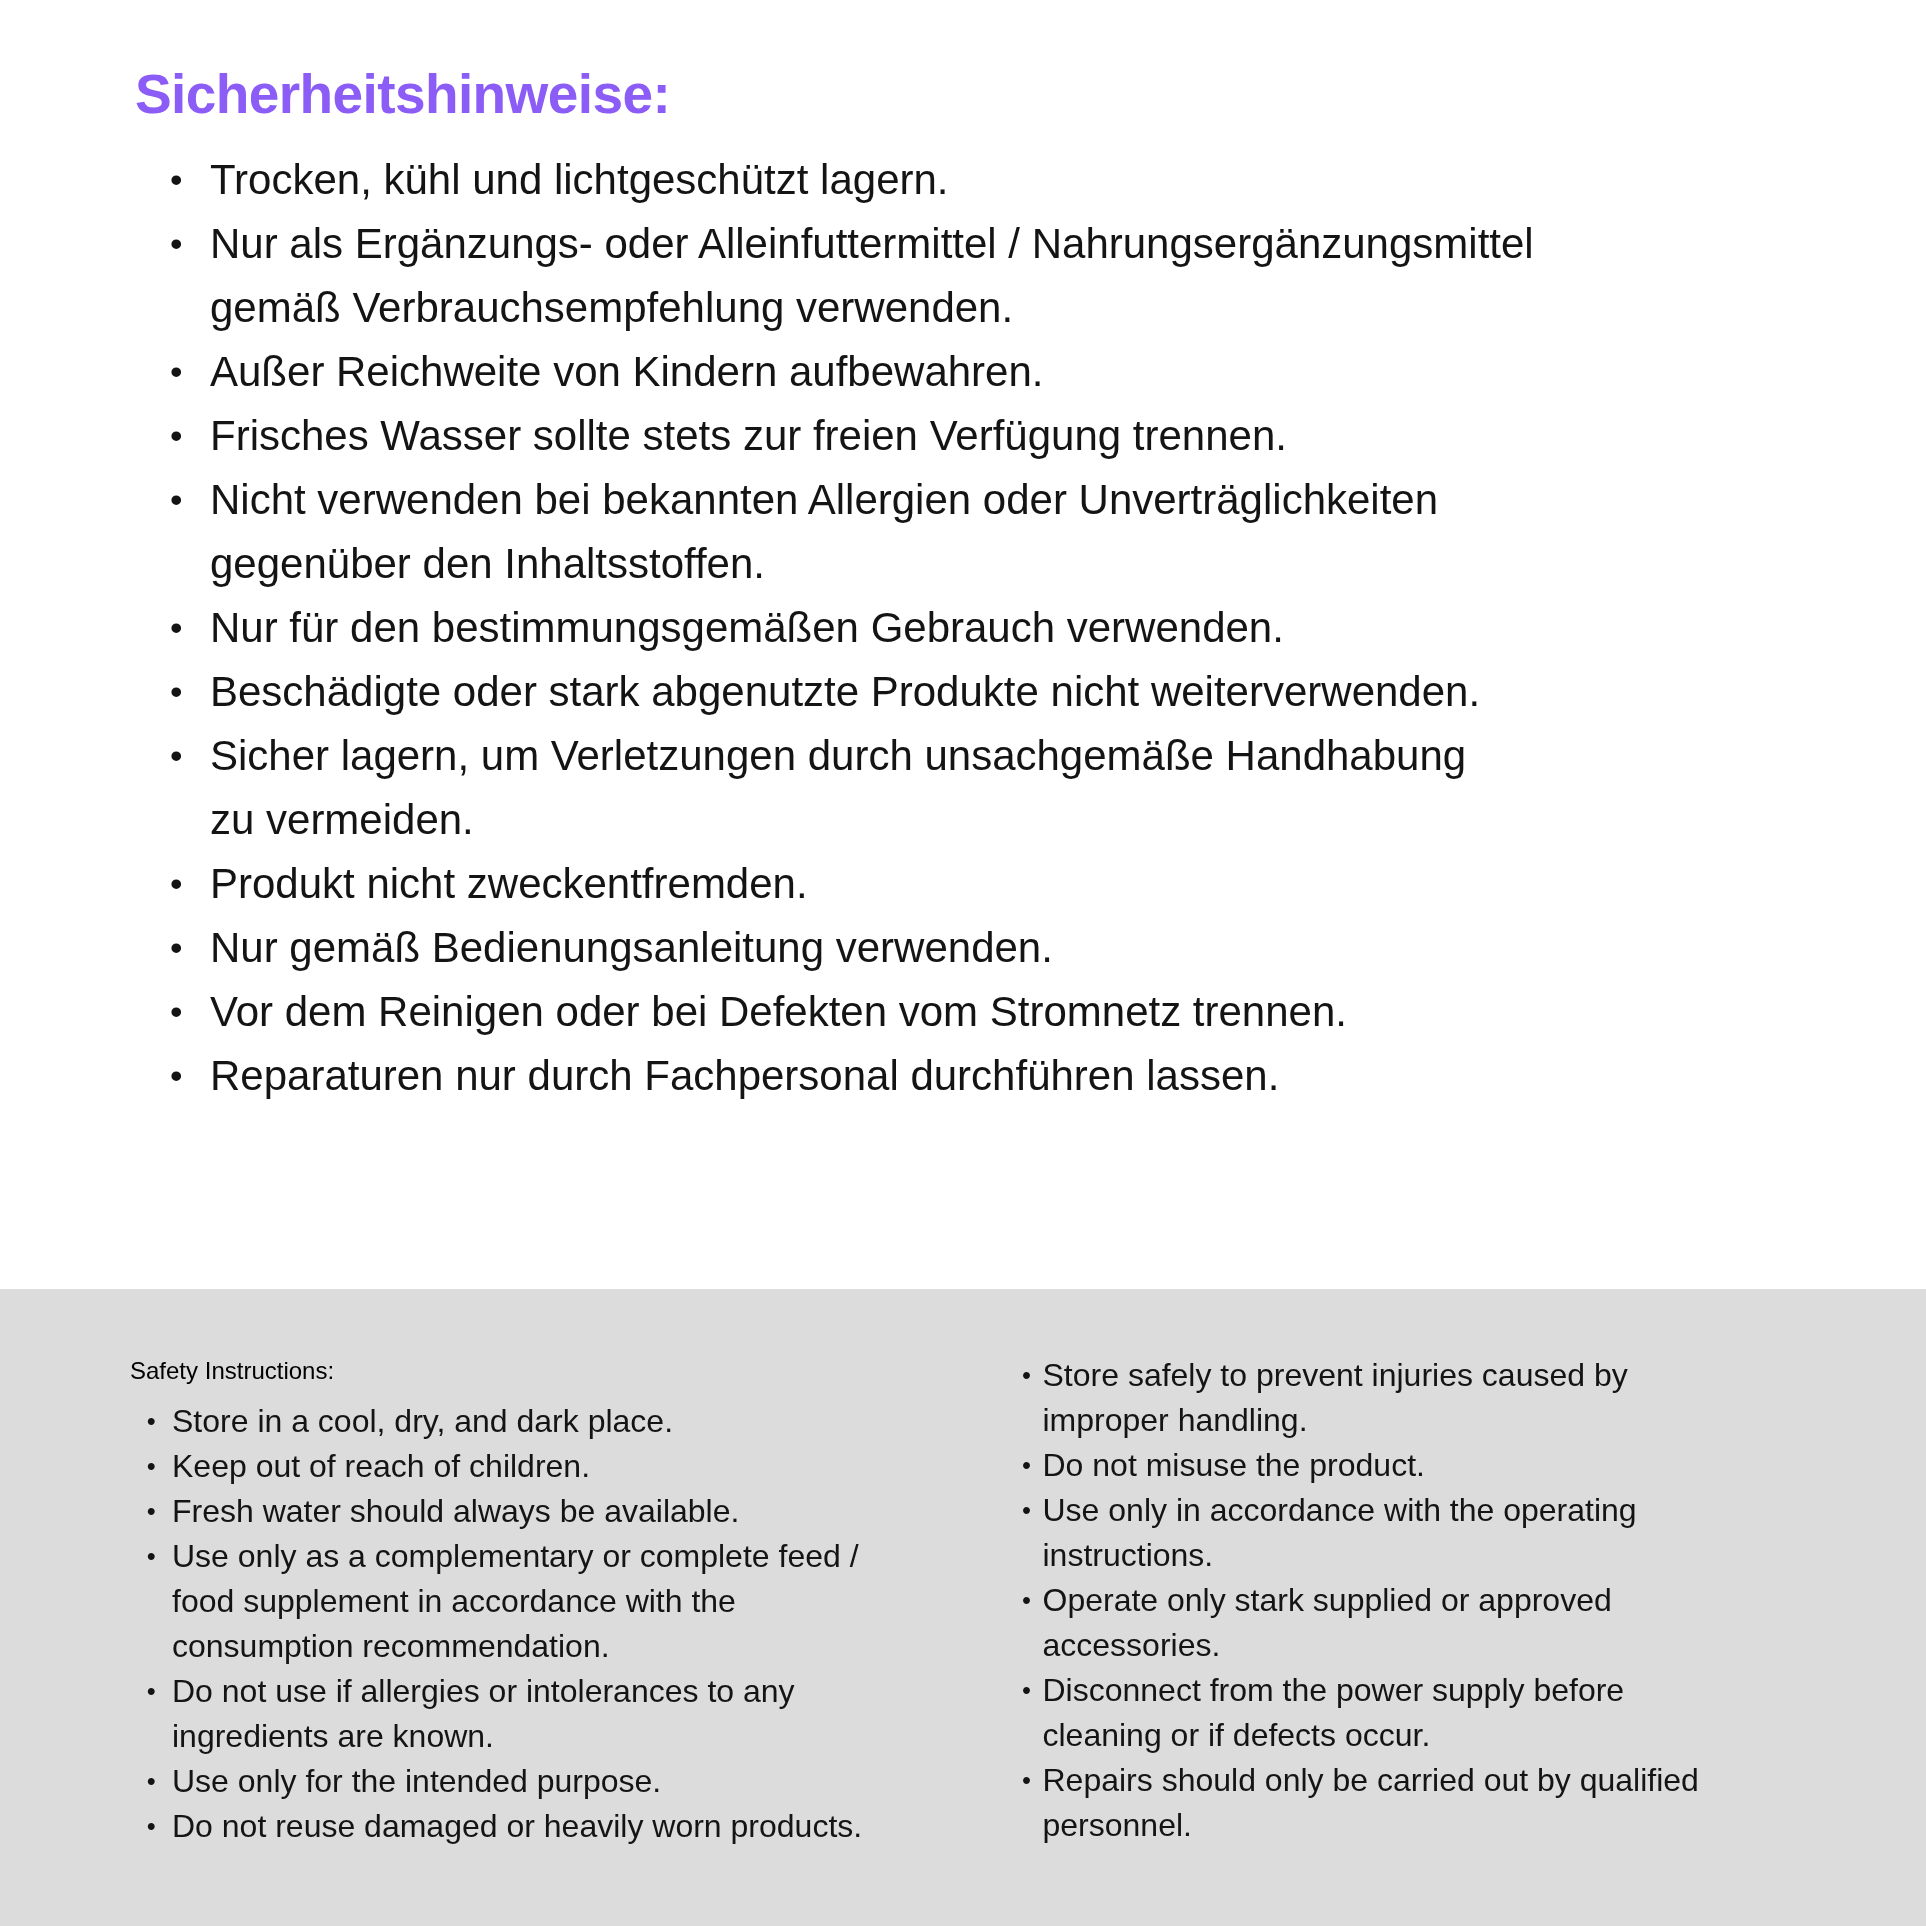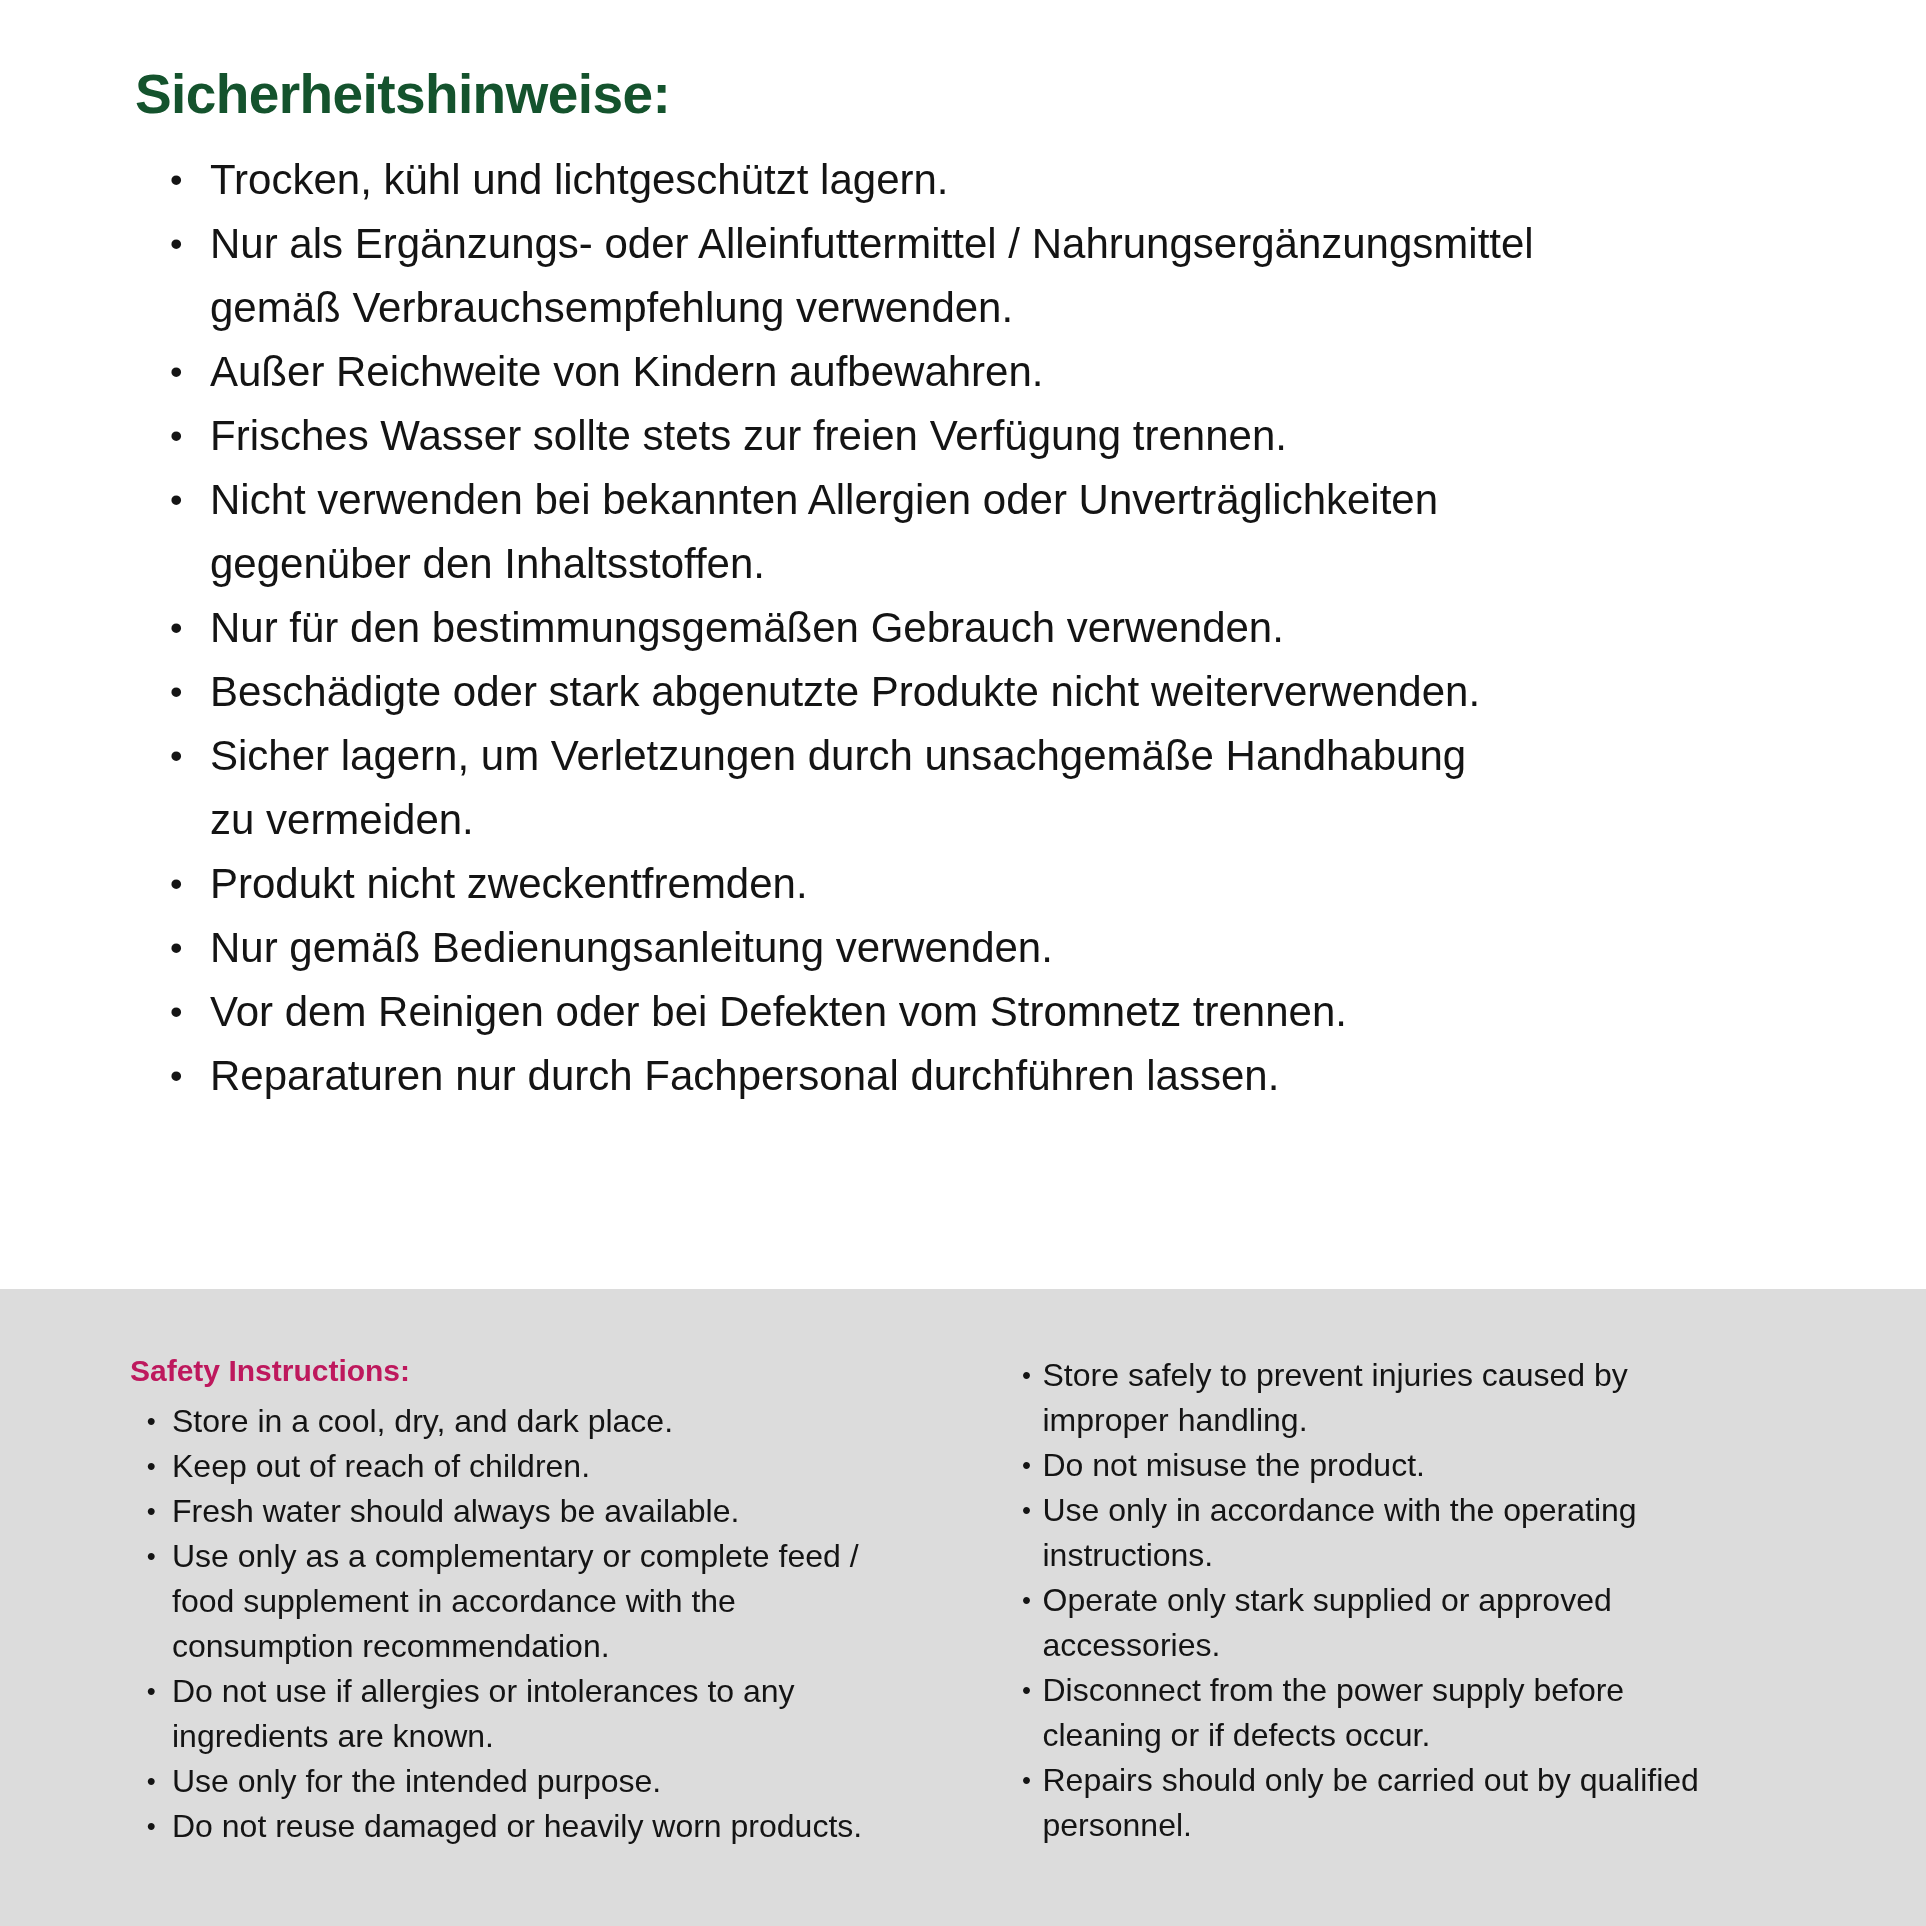--- a/index.html
+++ b/index.html
@@ -21,21 +21,21 @@
     position: absolute;
     top: 61px;
     left: 135px;
     width: 1791px;
   }
   .de-title {
     margin: 0;
     font-size: 55px;
     line-height: 66px;
     font-weight: bold;
-    color: #14532d;
+    color: #8b5cf6;
     letter-spacing: -0.6px;
   }
   .de-list {
     list-style: none;
     margin: 20.5px 0 0 0;
     padding: 0;
     font-size: 42px;
     line-height: 64px;
   }
   .de-list li {
@@ -68,24 +68,24 @@
   .en-left {
     flex: none;
     width: 892px;
   }
   .en-right {
     flex: 1;
     min-width: 0;
   }
   .en-title {
     margin: 0 0 10.3px 0;
-    font-size: 30px;
+    font-size: 24px;
     line-height: 36px;
-    font-weight: bold;
-    color: #be185d;
+    font-weight: normal;
+    color: #000000;
   }
   .en-list {
     list-style: none;
     margin: 0;
     padding: 0;
     font-size: 32px;
     line-height: 45px;
   }
   .en-list li {
     position: relative;

